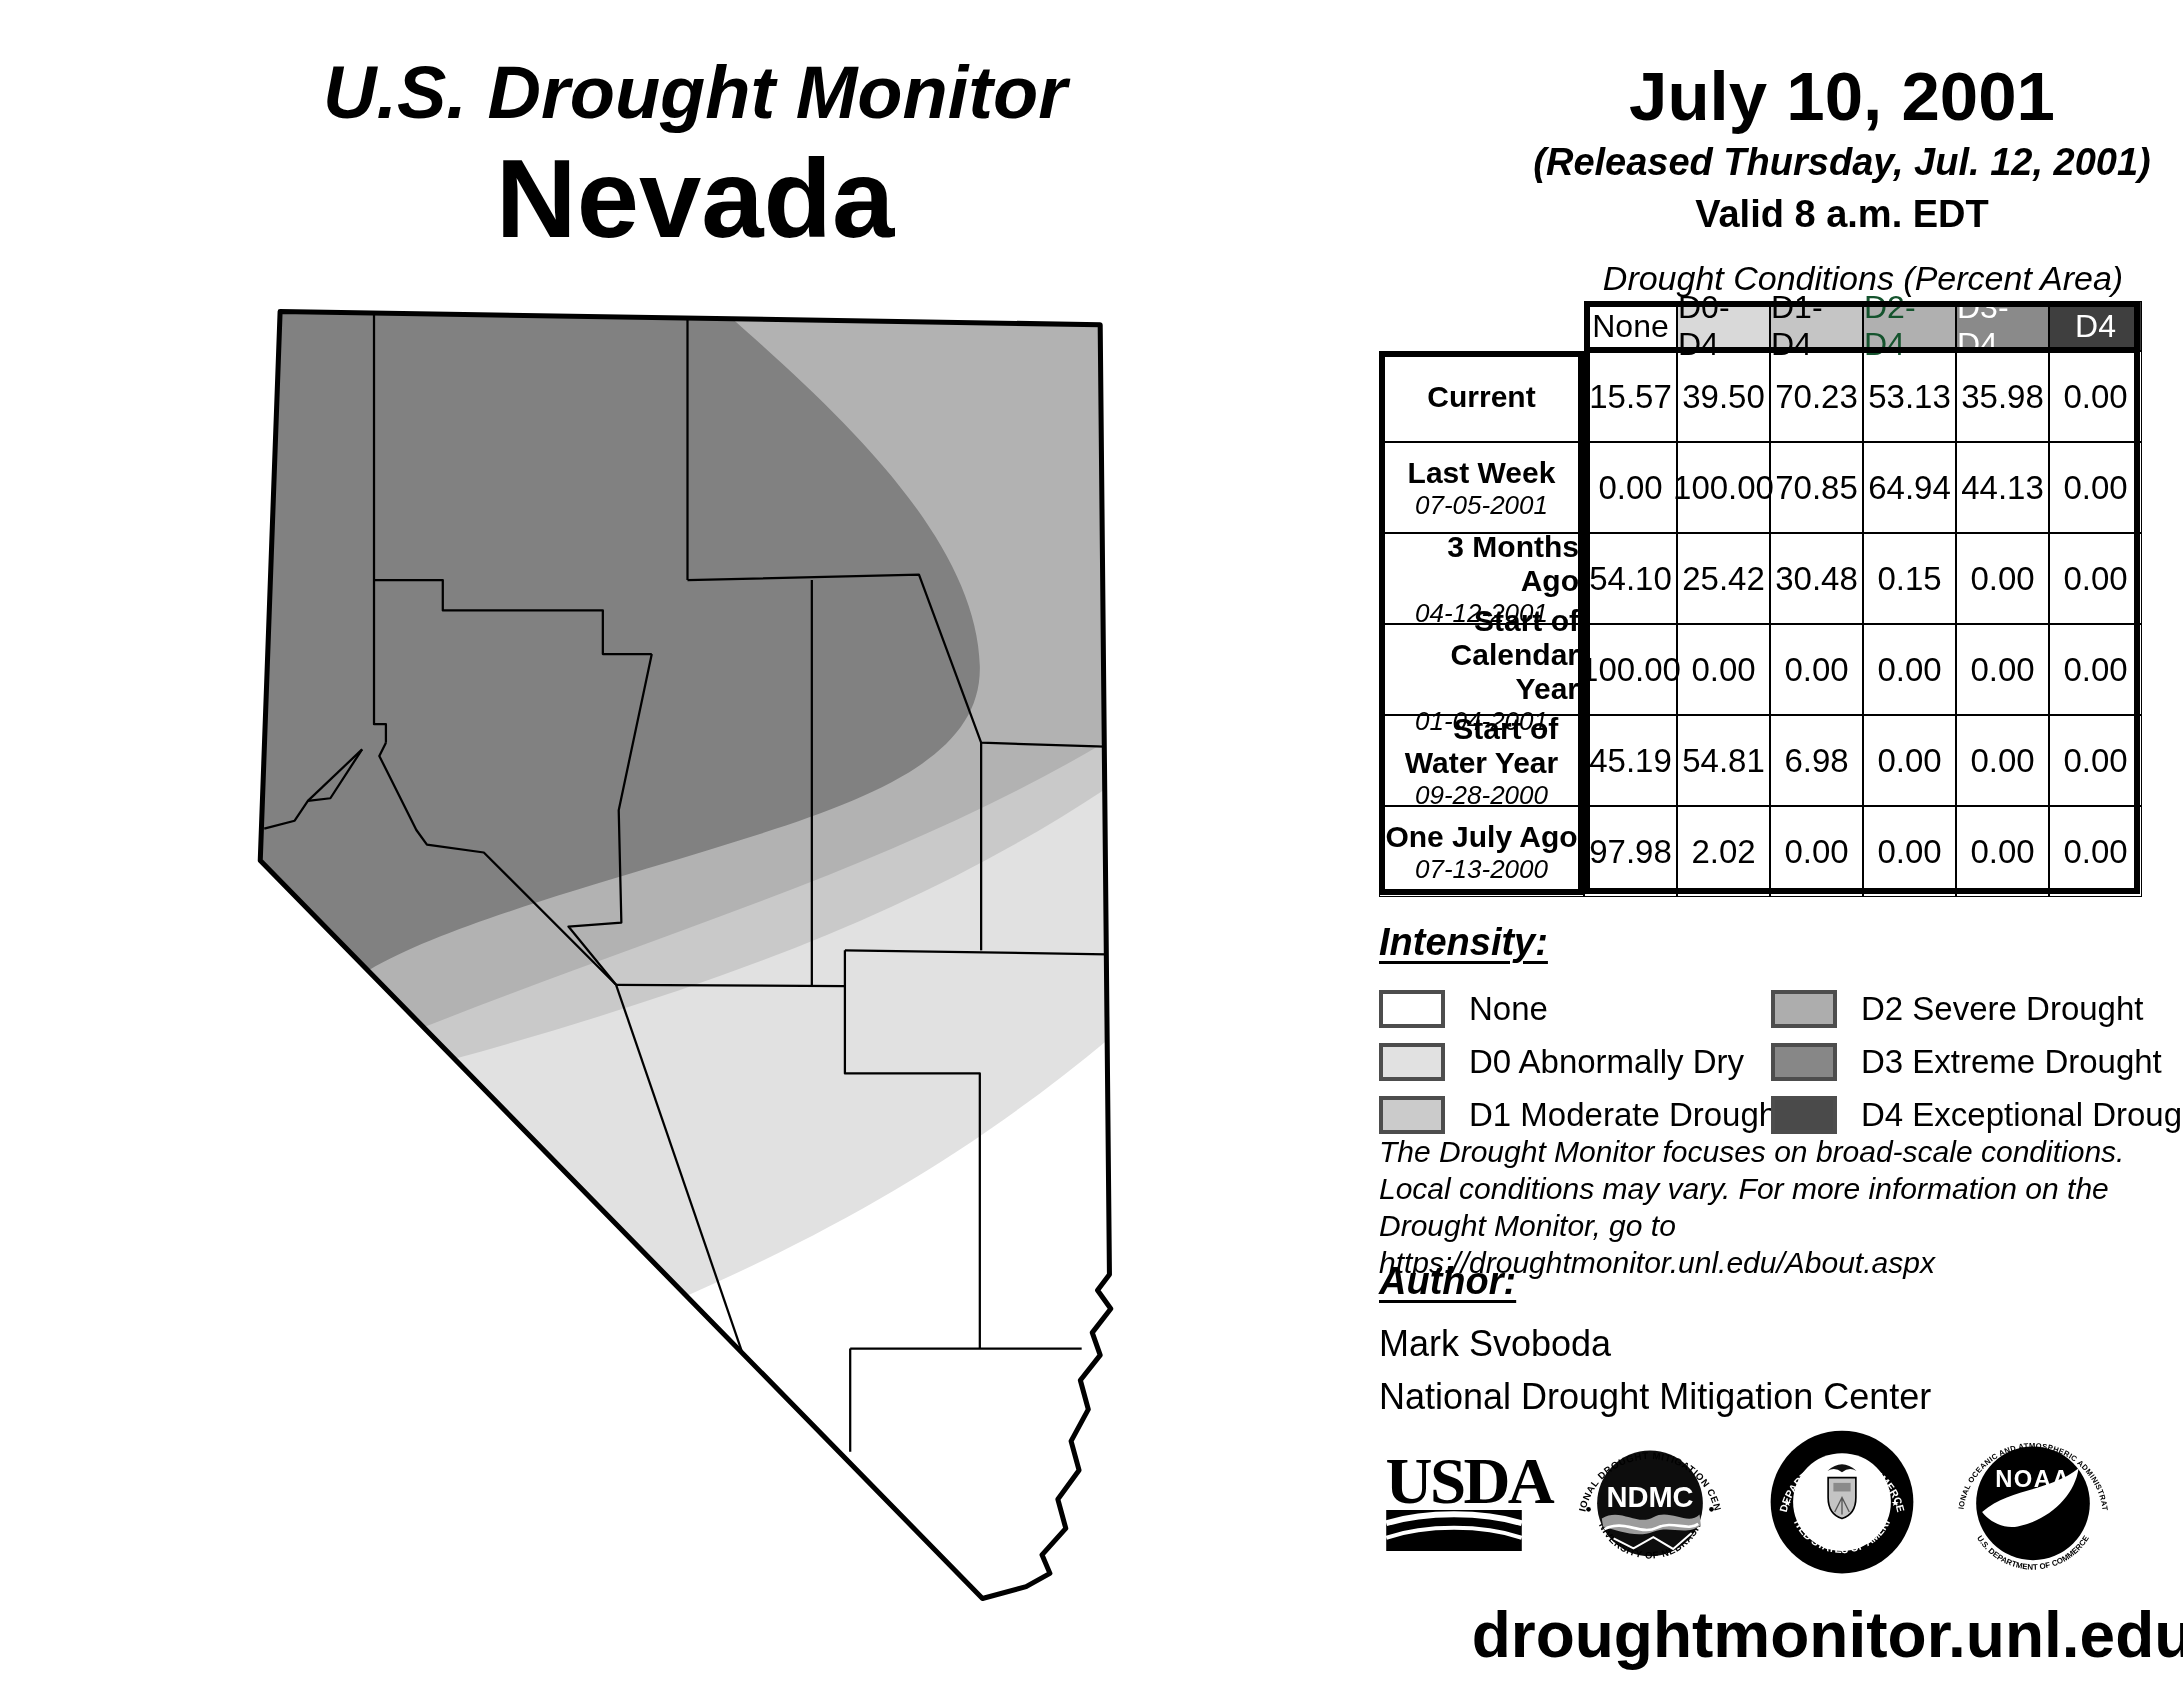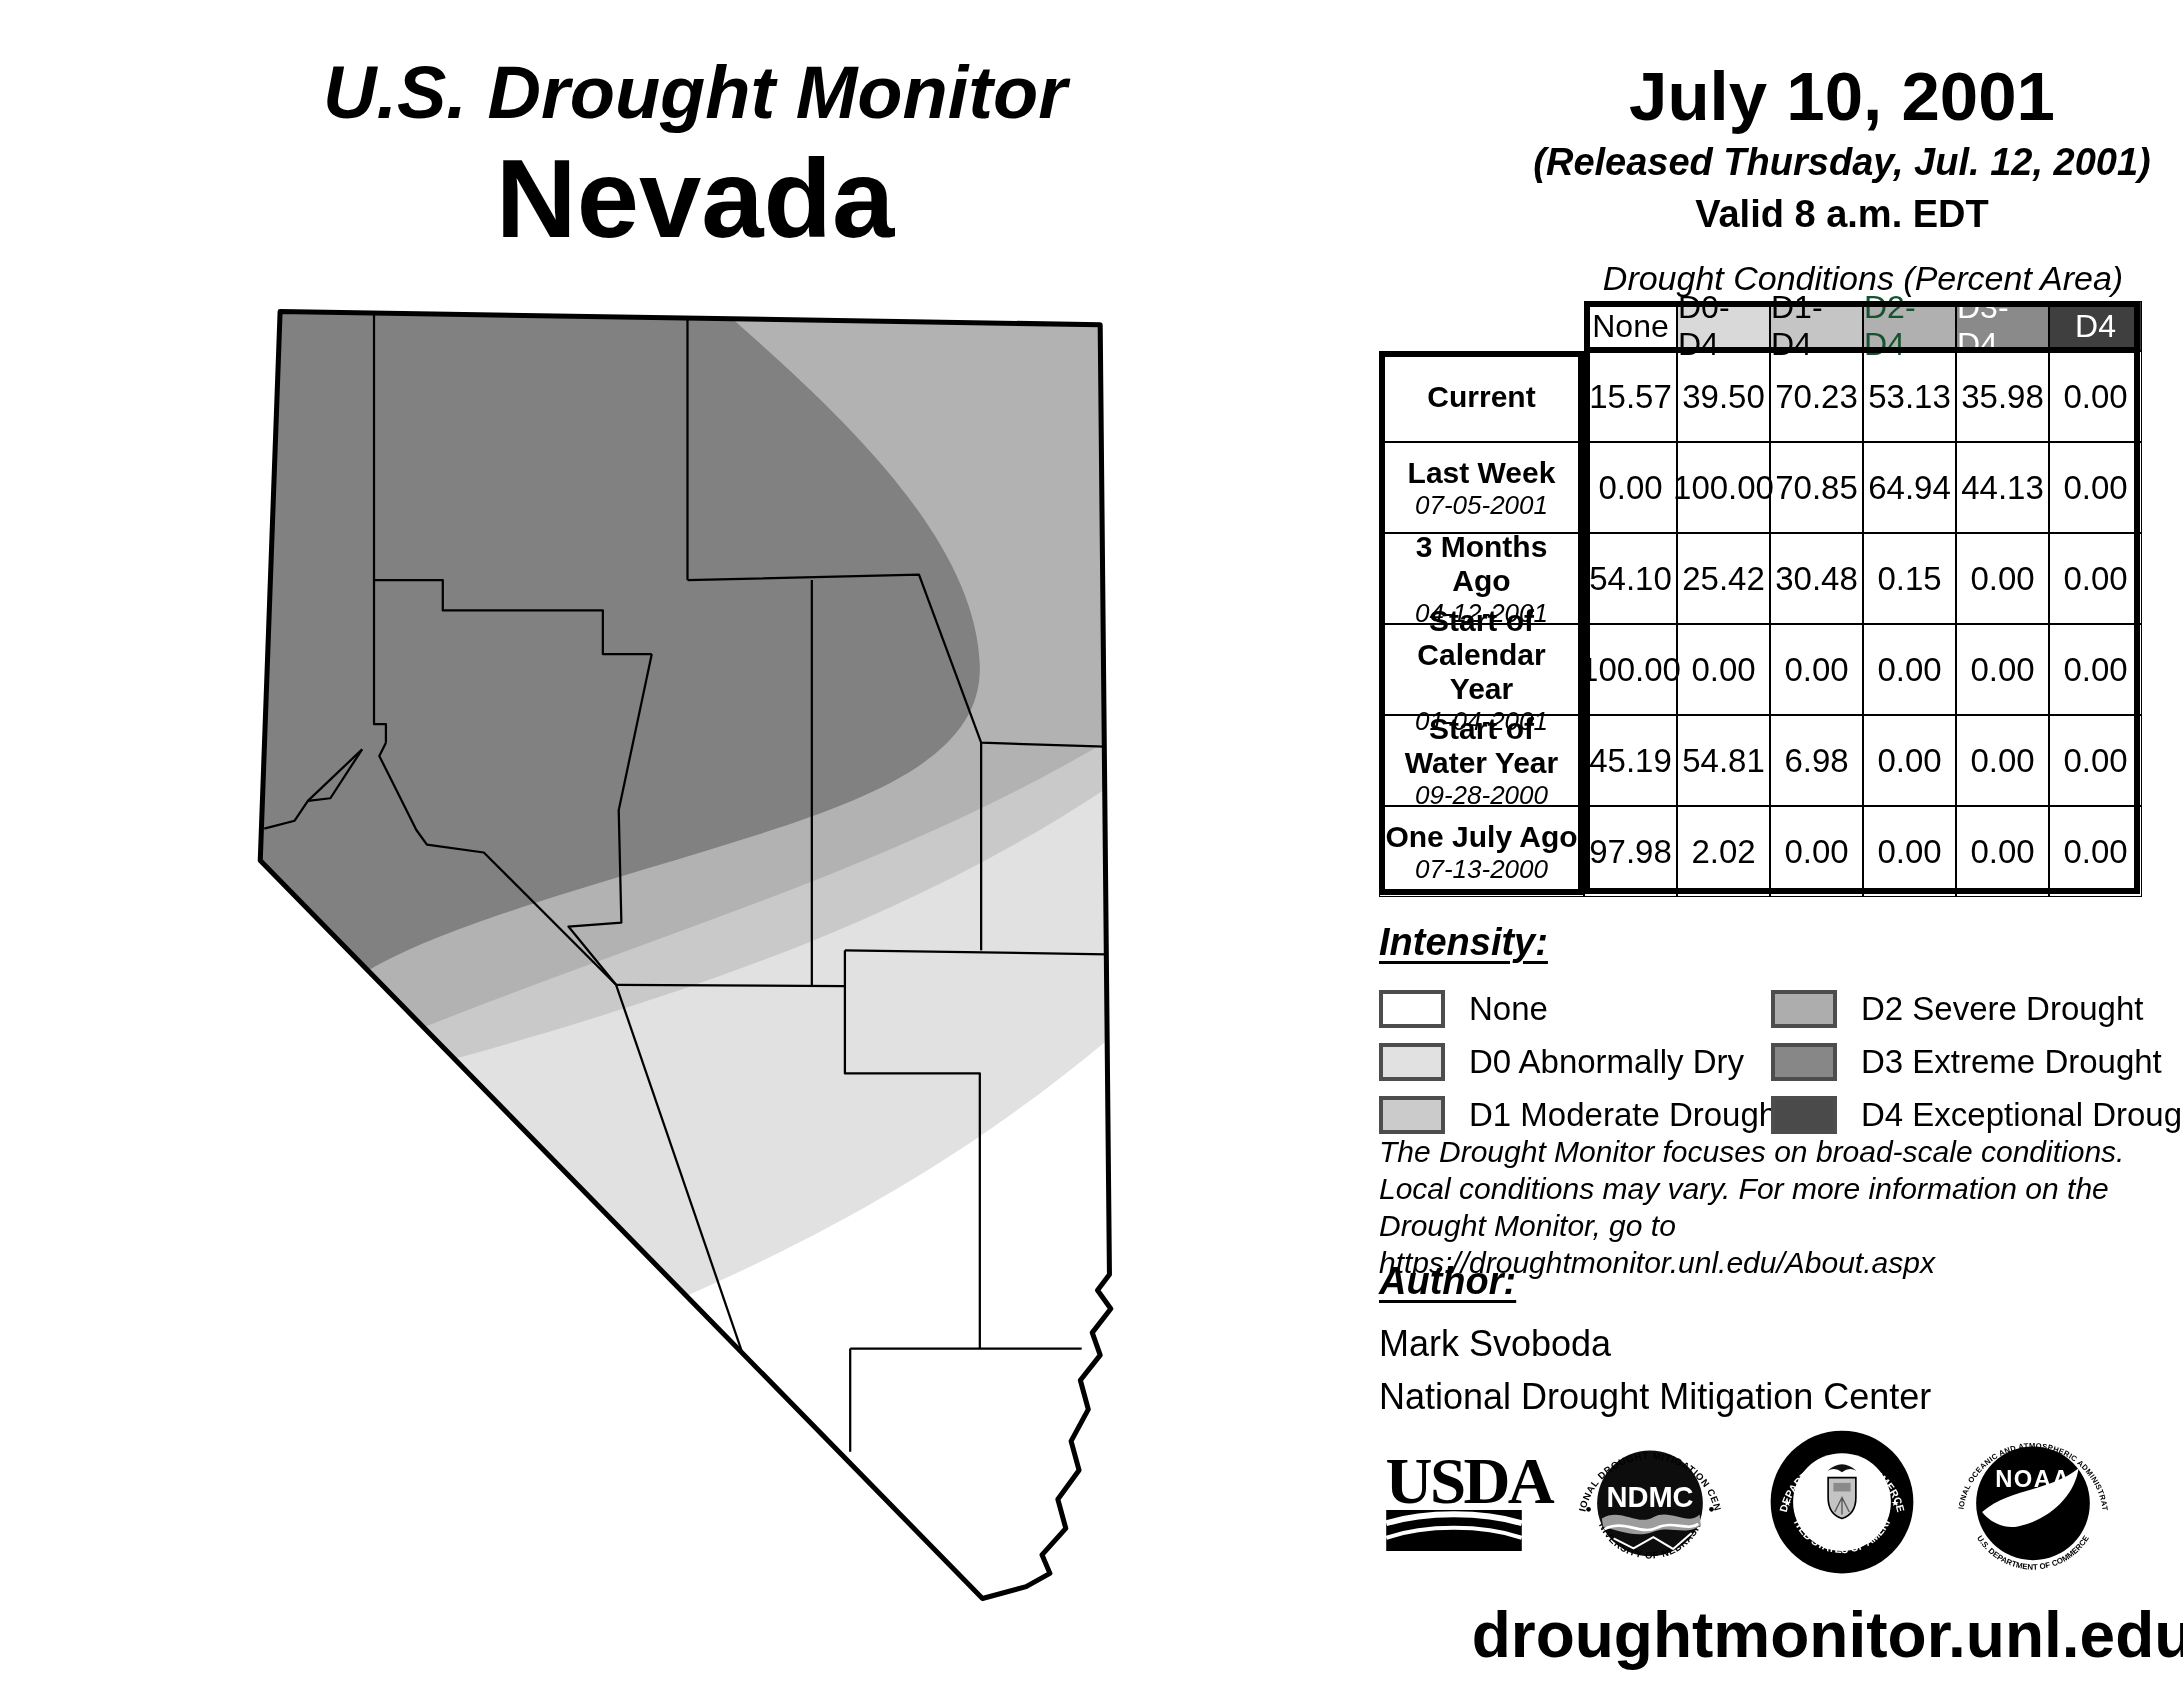--- a/index.html
+++ b/index.html
@@ -22,21 +22,21 @@
   #table-title{position:absolute;left:1585px;top:259px;width:556px;text-align:center;
                font-size:34px;font-style:italic;}
   #tablewrap{position:absolute;left:1379px;top:301px;width:761px;height:593px;}
   #tbl{position:absolute;left:0;top:0;width:761px;height:593px;display:grid;
        grid-template-columns:205px repeat(6,93px);
        grid-template-rows:50px repeat(6,91px);}
   #tbl > div{box-sizing:border-box;}
   .spacer{background:#fff;}
   .th{border:1.7px solid #000;display:flex;align-items:center;justify-content:center;font-size:32px;}
   .rowlabel{border:1.7px solid #000;display:flex;flex-direction:column;align-items:center;
-            justify-content:center;text-align:center;padding:0 4px;}
+            justify-content:center;text-align:right;padding:0 4px;}
   .rl{font-weight:bold;font-size:30px;line-height:34px;white-space:pre-line;}
   .rd{font-style:italic;font-size:26px;line-height:30px;}
   .val{border:1.7px solid #000;display:flex;align-items:center;justify-content:center;font-size:33px;}
   .frame{position:absolute;border:6px solid #000;box-sizing:border-box;pointer-events:none;}
   #frame-data{left:205px;top:0;width:556px;height:593px;}
   #frame-label{left:0;top:50px;width:205px;height:544px;}
   #hline{position:absolute;left:205px;top:46px;width:556px;height:6px;background:#000;pointer-events:none;}
 
   
   #legend-block{position:absolute;left:1379px;top:921px;width:767px;}

